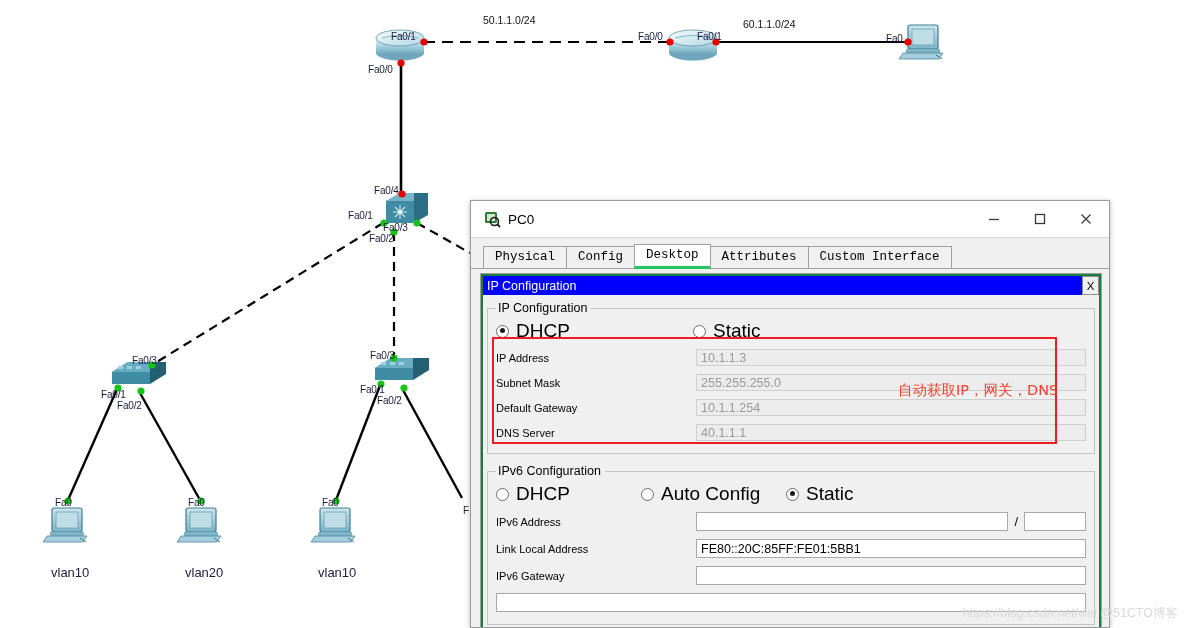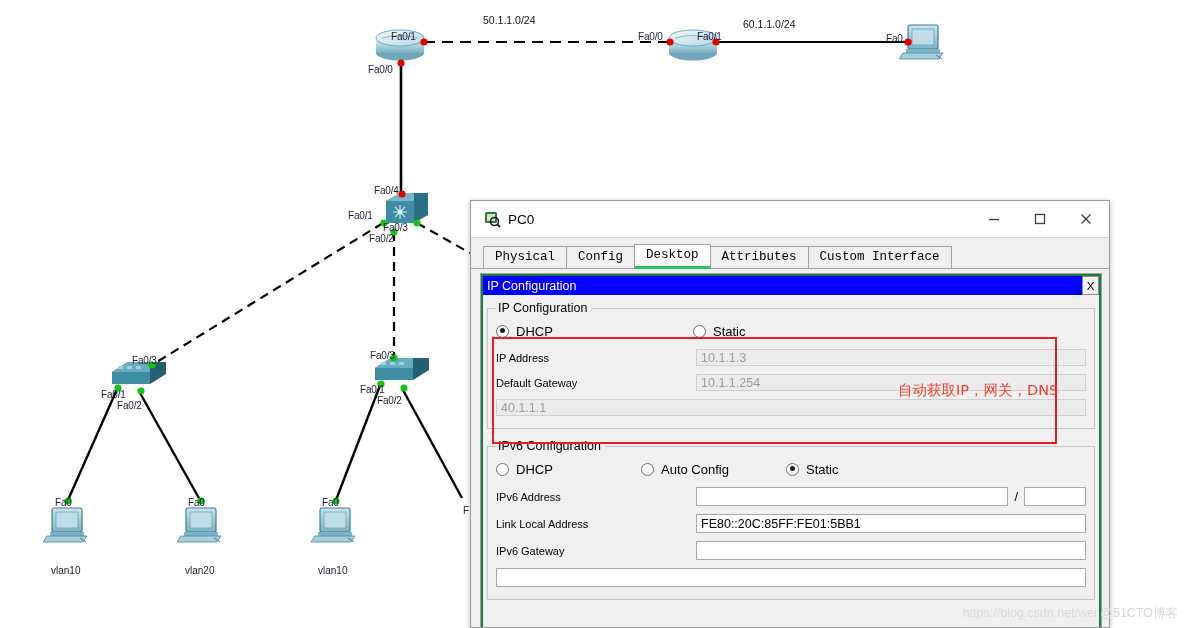--- a/index.html
+++ b/index.html
@@ -32,21 +32,21 @@
   .subnet-label {
     position: absolute;
     font-family: "Liberation Sans", sans-serif;
     font-size: 10.5px;
     color: #111111;
     white-space: nowrap;
   }
   .dev-label {
     position: absolute;
     font-family: "Liberation Sans", sans-serif;
-    font-size: 10px;
+    font-size: 13px;
     color: #1b1b3a;
     white-space: nowrap;
   }
 
   
   #pc-window {
     position: absolute;
     left: 470px;
     top: 200px;
     width: 640px;
@@ -206,21 +206,21 @@
   }
   .radio.checked::after {
     content: "";
     position: absolute;
     left: 2.6px; top: 2.6px;
     width: 5.2px; height: 5.2px;
     border-radius: 50%;
     background: #1a1a1a;
   }
   .radio-lbl {
-    font-size: 13px;
+    font-size: 19px;
     color: #000;
     margin-left: 7px;
     font-family: "Liberation Sans", sans-serif;
   }
 
   .field-row {
     display: flex;
     align-items: center;
     height: 25px;
   }
@@ -535,24 +535,29 @@
             <span class="radio"></span>
             <span class="radio-lbl">Static</span>
           </span>
         </div>
 
         <div class="field-row">
           <span class="field-lbl">IP Address</span>
           <span class="field-in">10.1.1.3</span>
         </div>
         <div class="field-row">
+          <span class="field-lbl">Subnet Mask</span>
+          <span class="field-in">255.255.255.0</span>
+        </div>
+        <div class="field-row">
           <span class="field-lbl">Default Gateway</span>
           <span class="field-in">10.1.1.254</span>
         </div>
         <div class="field-row">
+          <span class="field-lbl">DNS Server</span>
           <span class="field-in">40.1.1.1</span>
         </div>
       </fieldset>
 
       <fieldset class="grp" style="margin-top:10px;">
         <legend>IPv6 Configuration</legend>
 
         <div class="radio-row">
           <span class="radio-opt" style="width:145px;">
             <span class="radio"></span>

